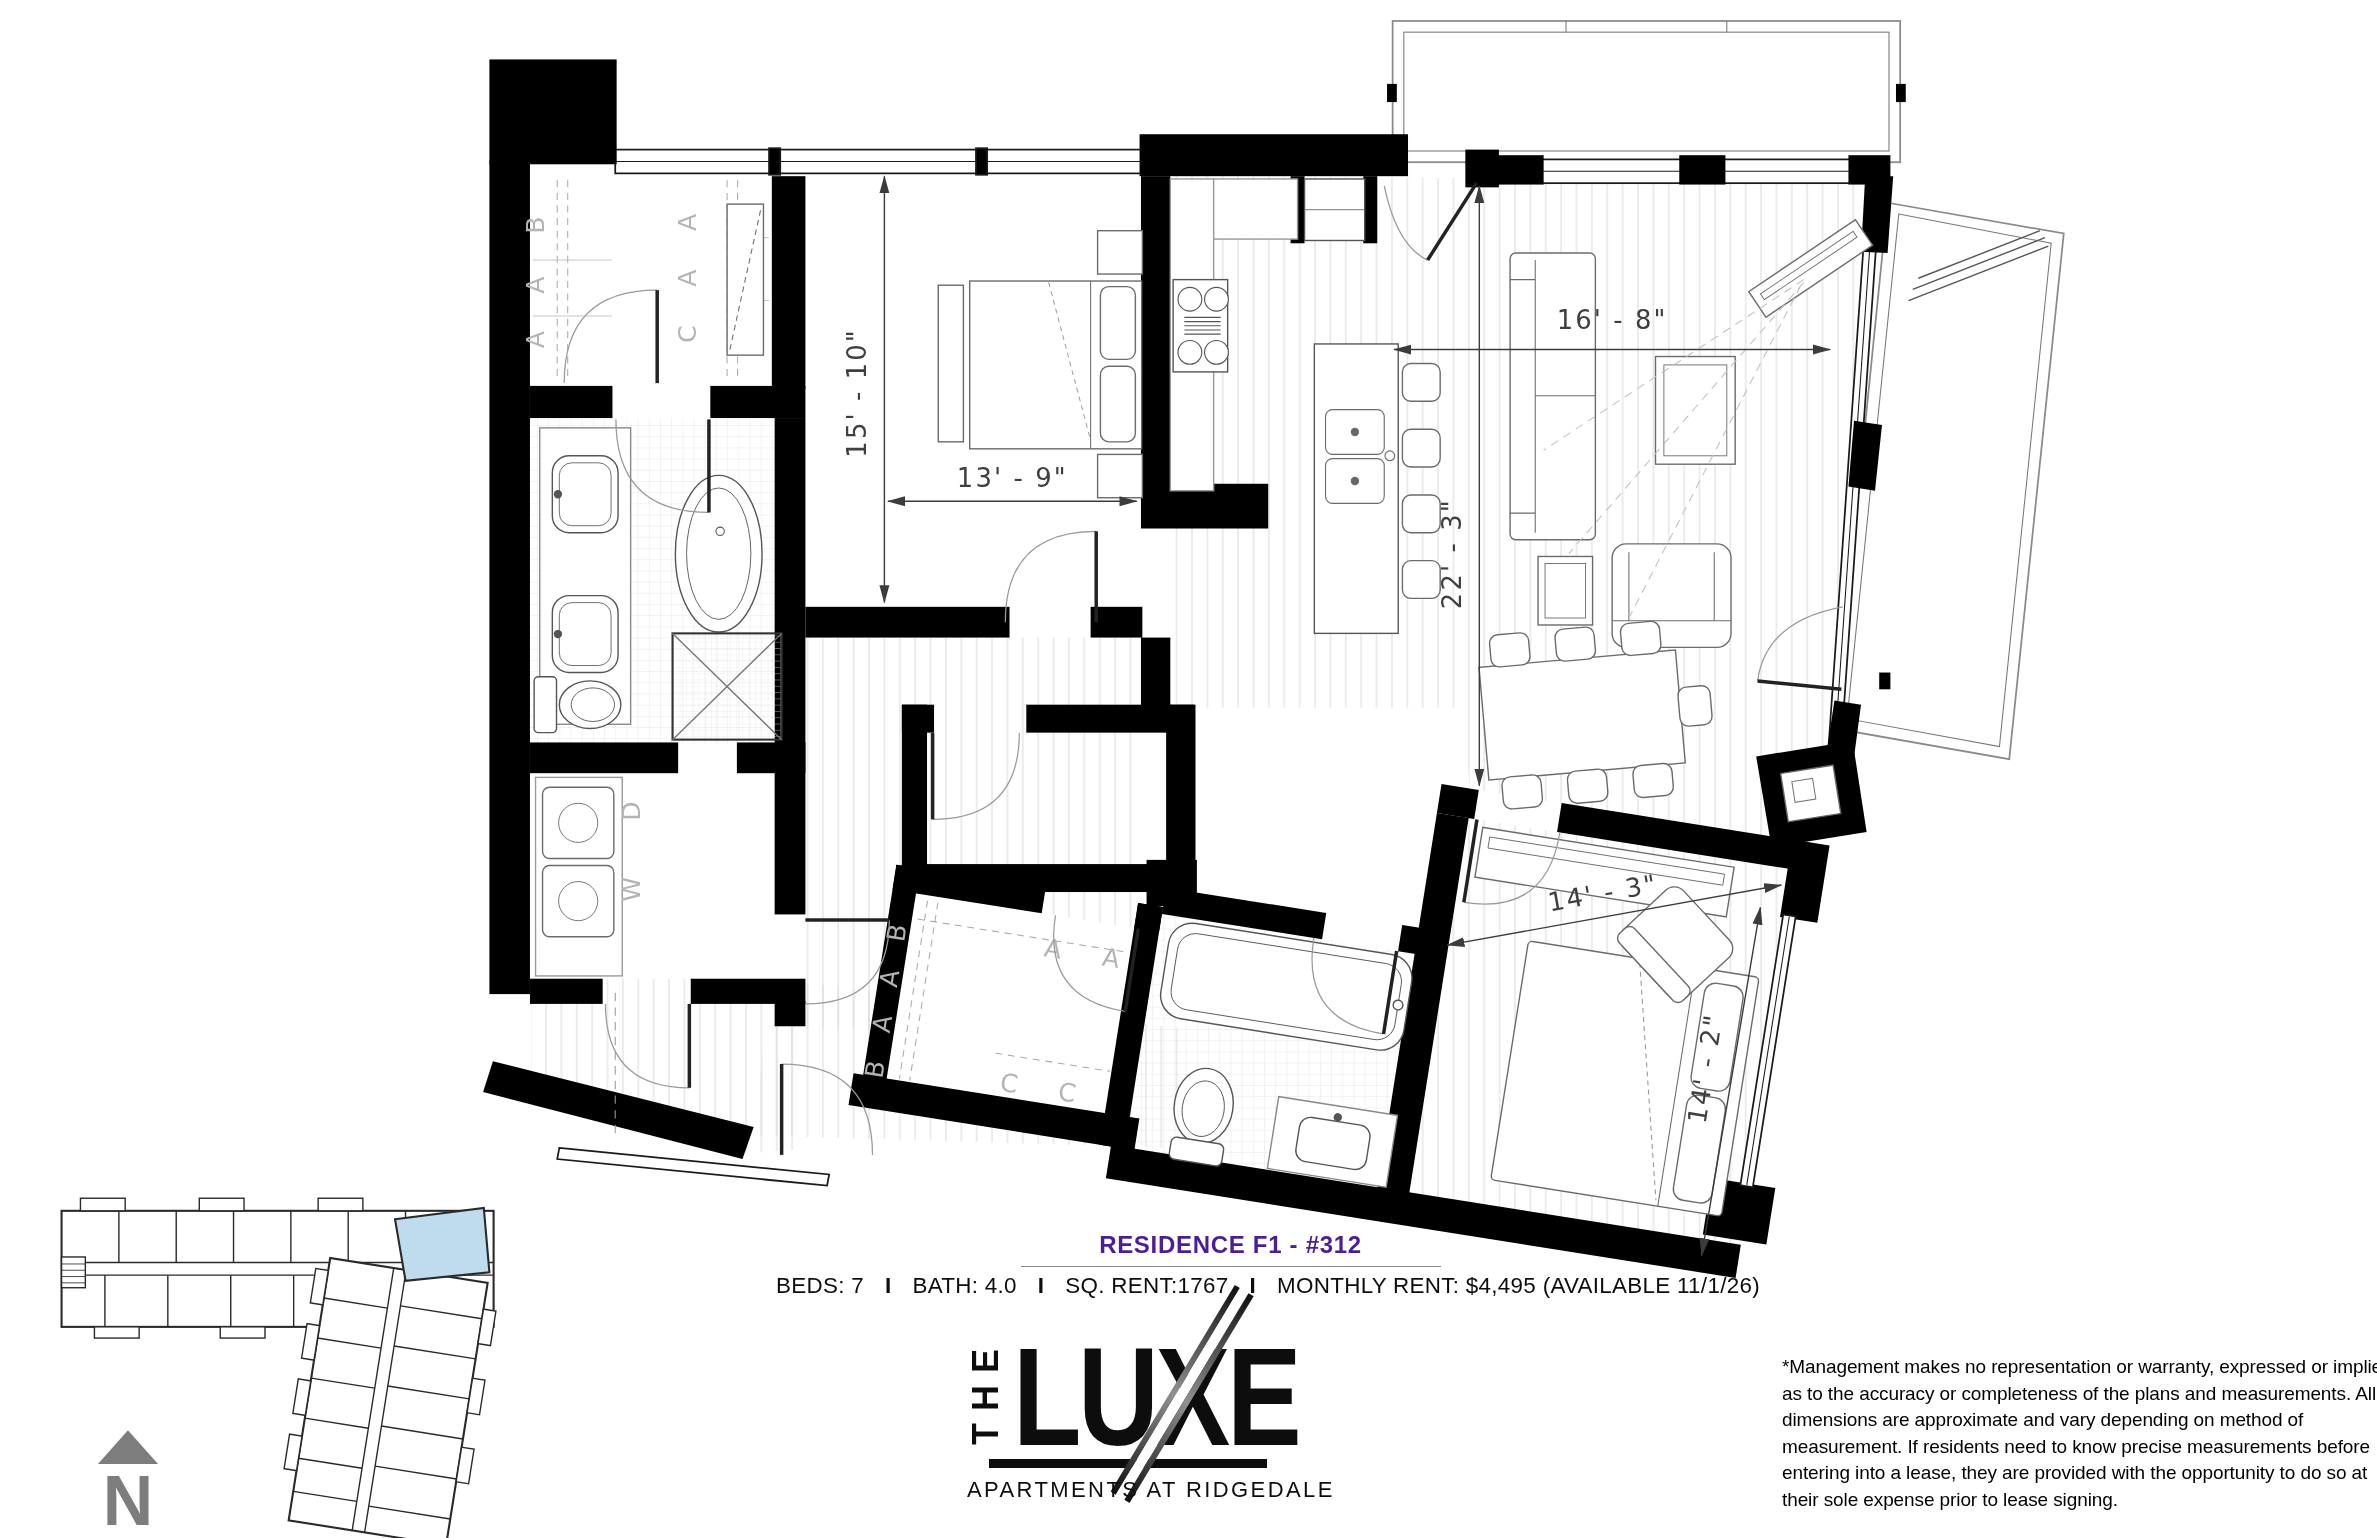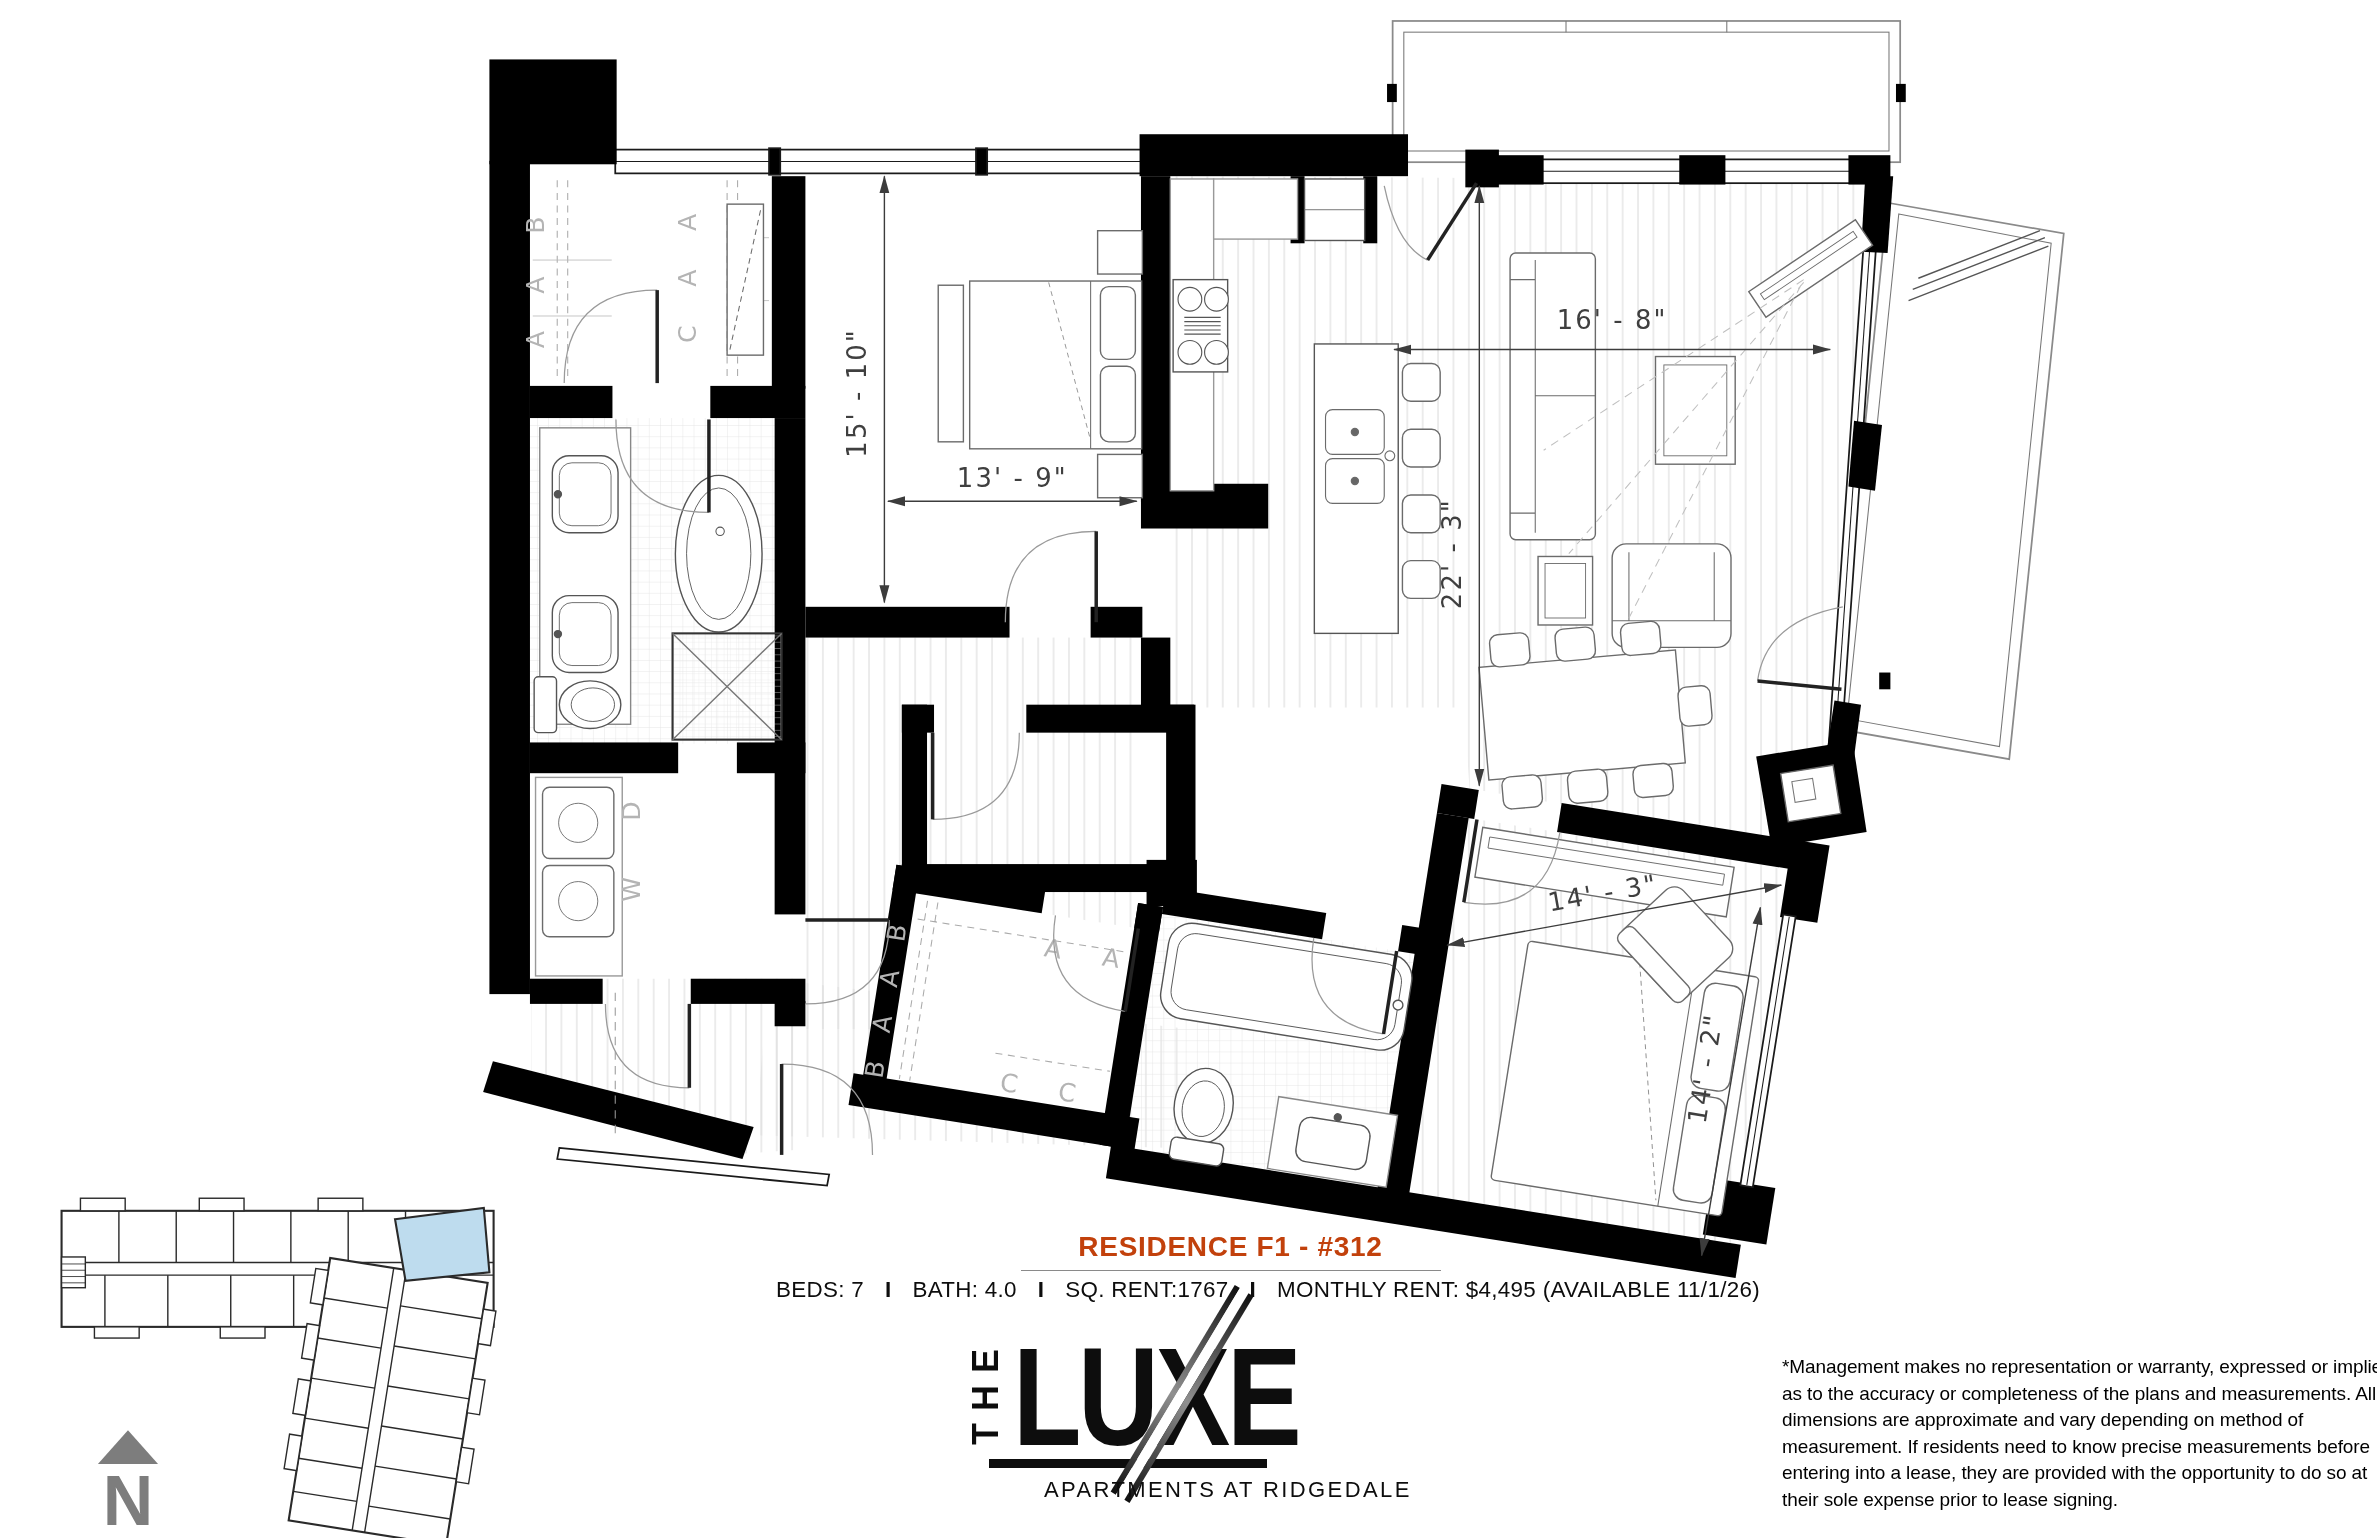--- a/index.html
+++ b/index.html
@@ -1,35 +1,35 @@
 <!DOCTYPE html>
 <html style="font-size:11.2px"><head>
 <meta charset="utf-8">
 <style>
   html,body{margin:0;padding:0;background:#fff;}
   .page{position:relative;width:2377px;height:1538px;background:#fff;overflow:hidden;
         font-family:"Liberation Sans",sans-serif;color:#111;}
   svg{position:absolute;left:0;top:0;}
   
   .title-block{position:absolute;left:776px;top:1231px;width:909px;text-align:center;}
-  .plan-title{font-size:28px;font-weight:700;letter-spacing:0.7px;color:#c2410c;}
+  .plan-title{font-size:24px;font-weight:700;letter-spacing:0.7px;color:#4c1d95;}
   .title-rule{width:420px;height:1.4px;background:#8a8a8a;margin:7px auto 5.6px auto;}
   .plan-specs{font-size:22.4px;color:#0d0d0d;white-space:nowrap;letter-spacing:0.3px;}
   .plan-specs .sep{font-weight:700;margin:0 21px;}
   
   .logo-the{position:absolute;left:965px;top:1445px;transform:rotate(-90deg);
             transform-origin:left top;font-size:36px;font-weight:700;letter-spacing:12px;color:#0d0d0d;}
   .logo-name{position:absolute;left:1013px;top:1327px;font-size:140px;font-weight:700;
              letter-spacing:-4.2px;transform:scaleX(.80);transform-origin:left top;color:#0d0d0d;line-height:1;}
   .logo-underline{position:absolute;left:989px;top:1459px;width:278px;height:9px;background:#0d0d0d;}
   .slashes{position:absolute;left:1171px;top:1274px;width:24px;height:241px;
            transform:rotate(31deg);display:flex;}
   .s-dark{width:6.3px;height:100%;background:linear-gradient(#101010,#909090 52%,#101010);}
   .s-light{width:9.8px;height:100%;background:#ffffff;}
-  .logo-tagline{position:absolute;left:1044px;top:1477px;width:287px;text-align:center;
+  .logo-tagline{position:absolute;left:967px;top:1477px;width:287px;text-align:center;
                 font-size:22px;letter-spacing:2.4px;color:#0d0d0d;white-space:nowrap;}
   
   .disclaimer{position:absolute;left:1782px;top:1354px;font-size:19px;line-height:26.6px;
               color:#000;letter-spacing:-0.1px;}
   .disclaimer div{white-space:nowrap;}
 </style>
 </head>
 <body>
 
 <div class="page">

